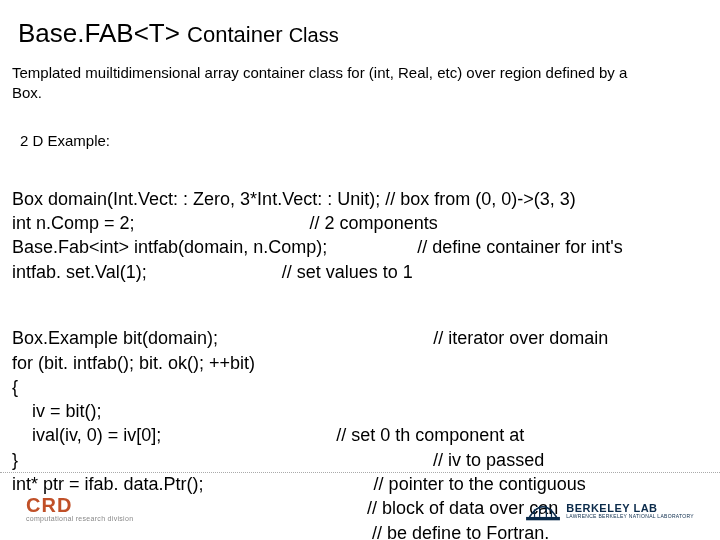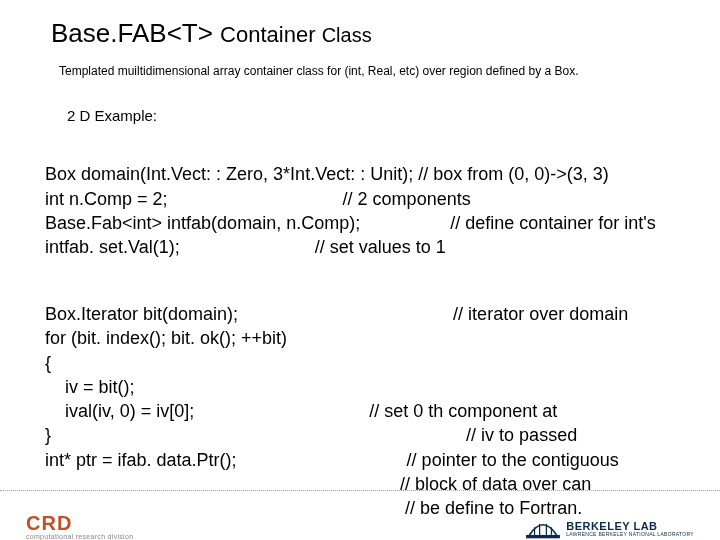--- a/index.html
+++ b/index.html
@@ -8,57 +8,56 @@
     height: 540px;
     background: #ffffff;
     font-family: Arial, Helvetica, sans-serif;
     color: #000;
     position: relative;
     overflow: hidden;
   }
   .slide {
     width: 100%;
     height: 100%;
-    padding: 18px 28px 0 45px;
+    padding: 18px 28px 0 12px;
     position: relative;
   }
   .title {
     font-size: 26px;
     font-weight: 400;
     margin-bottom: 14px;
     margin-left: 6px;
   }
   .title .big { font-size: 26px; }
   .title .med { font-size: 22px; }
   .title .sml { font-size: 20px; }
   .desc {
-    font-size: 12px;
+    font-size: 15px;
     line-height: 1.35;
-    margin-left: 14px;
     margin-bottom: 28px;
     max-width: 640px;
   }
   .example-label {
     font-size: 15px;
-    margin-left: 22px;
+    margin-left: 8px;
     margin-bottom: 14px;
   }
   .code {
     font-size: 18px;
     line-height: 1.35;
     margin-left: 0;
     white-space: pre;
     font-family: Arial, Helvetica, sans-serif;
   }
   .code-block-2 {
     margin-top: 18px;
   }
   .footer {
     position: absolute;
-    bottom: 0;
+    bottom: 18px;
     left: 0;
     width: 100%;
     height: 50px;
     border-top: 1px dotted #aaa;
     display: flex;
     justify-content: space-between;
     align-items: flex-end;
     padding: 6px 26px 0 26px;
   }
   .logo-left {
@@ -120,22 +119,22 @@
   <p class="example-label">2 D Example:</p>
 
   <div class="code">
 <span>Box domain(Int.Vect: : Zero, 3*Int.Vect: : Unit); // box from (0, 0)-&gt;(3, 3)</span>
 <span>int n.Comp = 2;                                   // 2 components</span>
 <span>Base.Fab&lt;int&gt; intfab(domain, n.Comp);                  // define container for int's</span>
 <span>intfab. set.Val(1);                           // set values to 1</span>
 </div>
 
   <div class="code code-block-2">
-<span>Box.Iterator bit(domain);                                           // iterator over domain</span>
-<span>for (bit. index(); bit. ok(); ++bit)</span>
+<span>Box.Example bit(domain);                                           // iterator over domain</span>
+<span>for (bit. intfab(); bit. ok(); ++bit)</span>
 <span>{</span>
 <span>    iv = bit();</span>
 <span>    ival(iv, 0) = iv[0];                                   // set 0 th component at</span>
 <span>}                                                                                   // iv to passed</span>
 <span>int* ptr = ifab. data.Ptr();                                  // pointer to the contiguous</span>
 <span>                                                                       // block of data over can</span>
 <span>                                                                        // be define to Fortran.</span>
 </div>
 
   <div class="footer">

